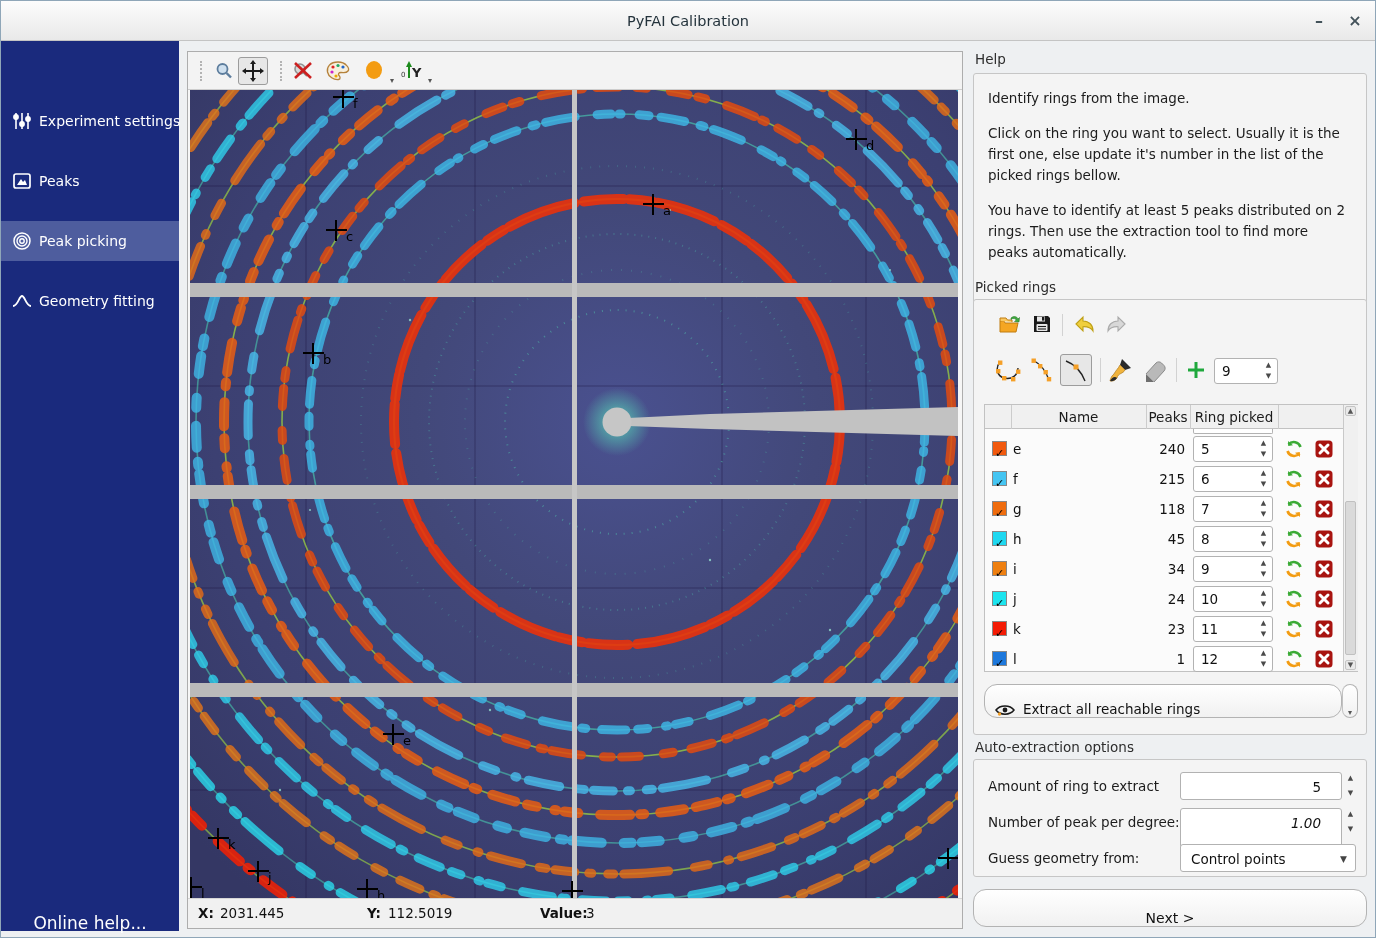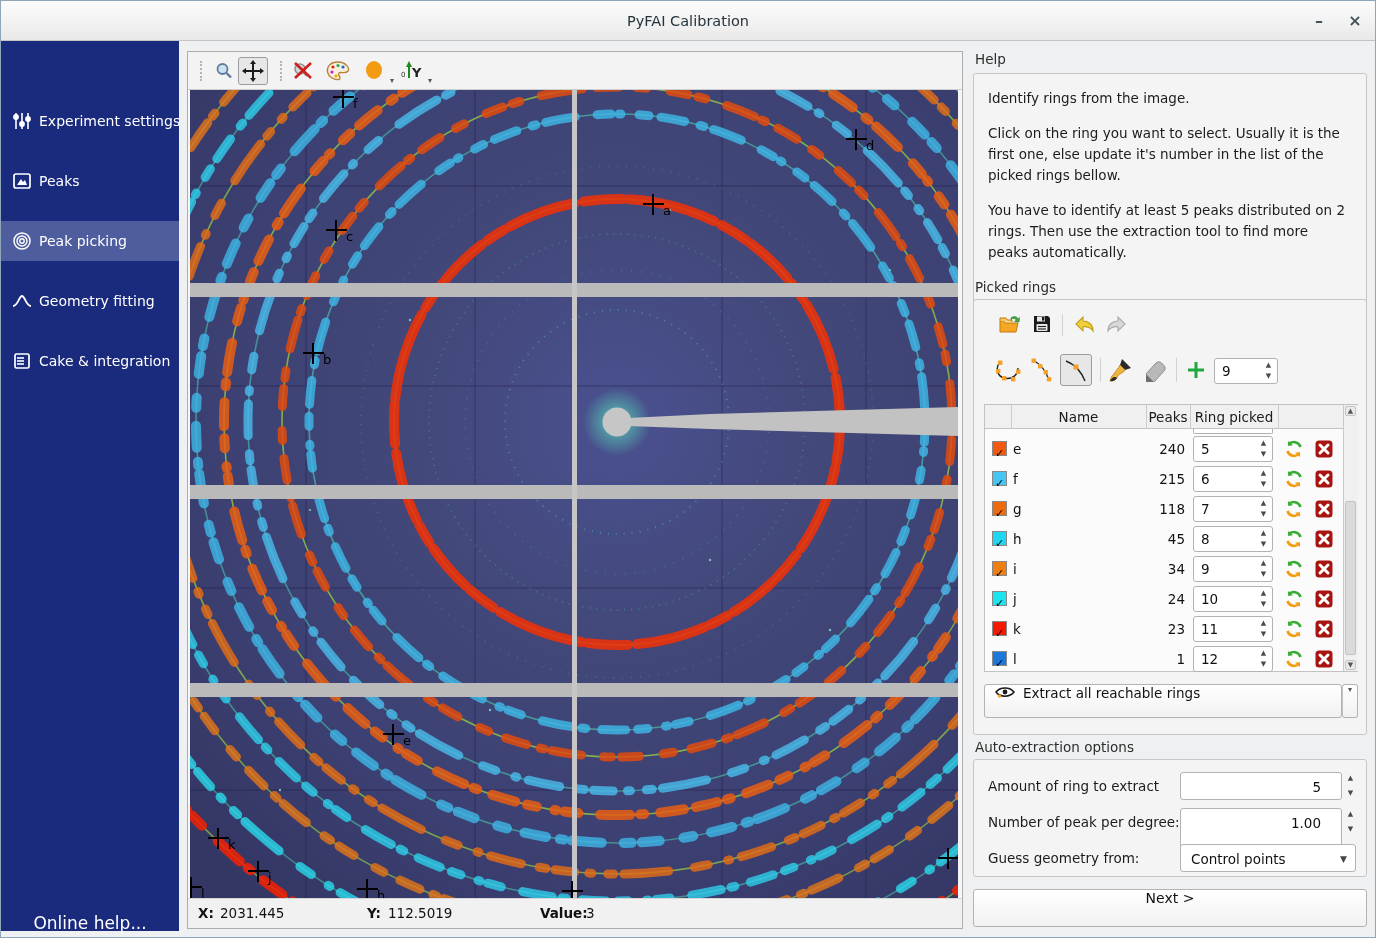--- a/index.html
+++ b/index.html
@@ -68,22 +68,22 @@
   .cb i{font-style:normal;font-size:11px;line-height:14px;color:#000;font-weight:700;}
   .tname{position:absolute;left:28px;top:0;line-height:30px;font-size:13.5px;color:#111;}
   .tpeaks{position:absolute;left:120px;width:80px;top:0;line-height:30px;font-size:13.5px;text-align:right;color:#111;}
   .tspin{left:208px;top:2px;width:80px;height:26px;}
   .rowbtn{position:absolute;top:6px;width:18px;height:18px;cursor:pointer;}
   .scrollv{position:absolute;background:#f0f0f0;border-left:1px solid #c9c9c9;}
   .scrollv .sb{position:absolute;left:1px;width:11px;text-align:center;font-size:7px;color:#555;
     background:#e9e9e9;border:1px solid #c4c4c4;border-radius:2px;}
   .scrollv .thumb{position:absolute;left:1px;width:11px;background:#dadada;border:1px solid #c0c0c0;border-radius:2px;}
 
-  .btn{background:linear-gradient(#ffffff,#f1f1f1);border:1px solid #b3b3b3;border-radius:3px;
-    font-size:13.5px;color:#111;display:flex;align-items:flex-start;cursor:pointer;}
+  .btn{background:linear-gradient(#ffffff,#f1f1f1);border:1px solid #b3b3b3;border-radius:13px;
+    font-size:13.5px;color:#111;display:flex;align-items:flex-end;cursor:pointer;}
   .combo{background:#fff;border:1px solid #b2b2b2;border-radius:3px;cursor:pointer;}
   .combo .cval{position:absolute;left:10px;top:0;font-size:13.5px;line-height:28px;color:#111;}
   .combo .ccaret{position:absolute;right:8px;top:0;line-height:28px;font-size:9px;color:#444;}
   .flabel{font-size:13.5px;color:#1c1c1c;line-height:28px;}
 </style>
 </head>
 <body>
 
 <div class="window">
 
@@ -124,30 +124,20 @@
       <span class="side-lb">Geometry fitting</span>
     </div>
     <div class="abs side-item sel" style="top:180px;">
       <span class="side-ic">
         <svg width="20" height="20" viewBox="0 0 20 20" fill="none" stroke="#fff">
         <circle cx="10" cy="10" r="8" stroke-width="1.5"></circle>
             <circle cx="10" cy="10" r="5" stroke-width="1.4"></circle>
         <circle cx="10" cy="10" r="2.2" stroke-width="1.4"></circle>
           </svg></span>
       <span class="side-lb">Peak picking</span>
-    </div>
-    <div class="abs side-item" style="top:300px;">
-      <span class="side-ic">
-        <svg width="20" height="20" viewBox="0 0 20 20">
-            <rect x="3" y="3" width="14" height="14" rx="1.5" fill="none" stroke="#fff" stroke-width="1.7"></rect>
-        <line x1="5" y1="7" x2="12" y2="7" stroke="#fff" stroke-width="1.6"></line>
-        <line x1="5" y1="10" x2="12" y2="10" stroke="#fff" stroke-width="1.6"></line>
-        <line x1="5" y1="13" x2="12" y2="13" stroke="#fff" stroke-width="1.6"></line>
-          </svg></span>
-      <span class="side-lb">Cake &amp; integration</span>
     </div>
     <div class="abs side-foot">Online help...</div>
   </div>
 
   <div class="abs plotw">
 
     <div class="abs ptoolbar">
       <div class="abs grip" style="left:12px;"></div>
       <div class="abs tbtn" style="left:22px;width:28px;">
         <svg width="20" height="20" viewBox="0 0 20 20">
@@ -713,21 +703,21 @@
       <span class="abs flabel" style="left:14px;top:12px;">Amount of ring to extract</span>
       <div class="spinbox" style="left:206px;top:12px;width:162px;height:28px;">
         <span class="spinval right" style="line-height:28px;">5</span>
       </div>
       <span class="spinarrows" style="left:370px;top:13px;width:13px;height:26px;position:absolute;">
           <i>▲</i>
           <i>▼</i>
         </span>
 
       <span class="abs flabel" style="left:14px;top:48px;">Number of peak per degree:</span>
-      <div class="spinbox" style="left:206px;top:48px;width:162px;height:40px;">
+      <div class="spinbox" style="left:206px;top:48px;width:162px;height:40px;font-style:italic;">
         <span class="spinval right" style="line-height:28px;">1.00</span>
       </div>
       <span class="spinarrows" style="left:370px;top:49px;width:13px;height:26px;position:absolute;">
           <i>▲</i>
           <i>▼</i>
         </span>
 
       <span class="abs flabel" style="left:14px;top:84px;">Guess geometry from:</span>
       <div class="abs combo" style="left:206px;top:84px;width:176px;height:28px;">
         <span class="cval">Control points</span>

